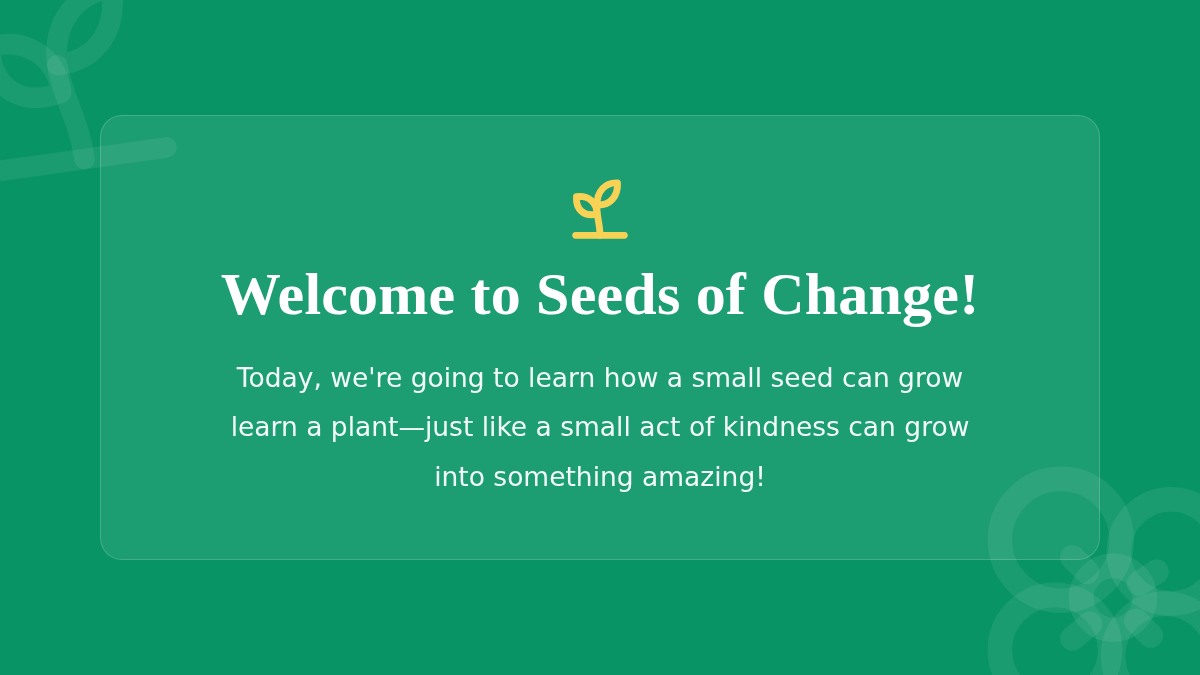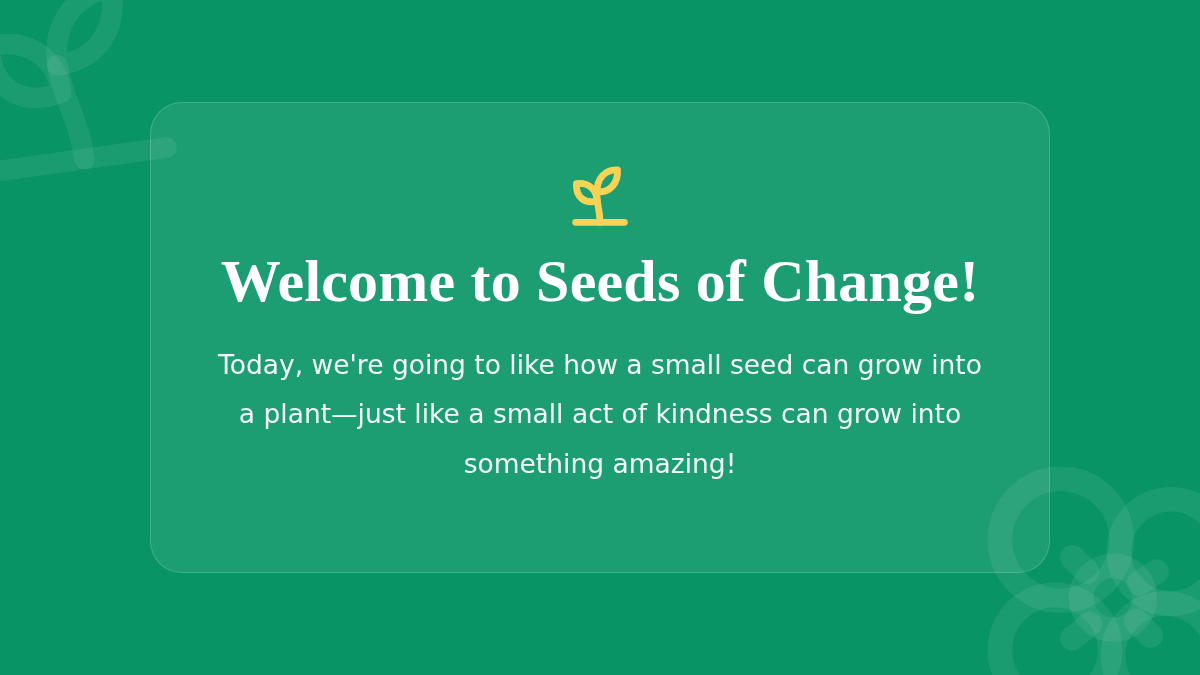--- a/index.html
+++ b/index.html
@@ -46,24 +46,24 @@
   .slide {
     position: absolute;
     inset: 0;
     display: flex;
     align-items: center;
     justify-content: center;
   }
 
   .card {
     position: relative;
-    width: 900px;
+    width: 1000px;
     min-height: 410px;
-    padding: 54px 60px 84px;
-    border-radius: 32px;
+    padding: 54px 60px 58px;
+    border-radius: 22px;
     background: rgba(255,255,255,0.085);
     border: 1px solid rgba(255,255,255,0.17);
     display: flex;
     flex-direction: column;
     align-items: center;
     justify-content: center;
     text-align: center;
   }
 
   .card-icon {
@@ -130,16 +130,16 @@
       <g stroke="#F8D255" stroke-width="9" stroke-linecap="round" stroke-linejoin="round">
         <path d="M18 86 H82"></path>
         <path d="M50 86 C50 70, 45 60, 46 46"></path>
         <path d="M46 46 C46 28, 57 16, 73 17 C74 35, 63 47, 46 46 Z"></path>
         <path d="M46 58 C46 43, 35 33, 19 35 C18 52, 29 62, 46 58 Z"></path>
       </g>
     </svg>
 
     <h1 class="card-title">Welcome to Seeds of Change!</h1>
 
-    <p class="card-subtitle">Today, we're going to like how a small seed can grow into a plant—just like a small act of kindness can grow into something amazing!</p>
+    <p class="card-subtitle">Today, we're going to learn how a small seed can grow learn a plant—just like a small act of kindness can grow into something amazing!</p>
 
   </div>
 </div>
 
 </body></html>

